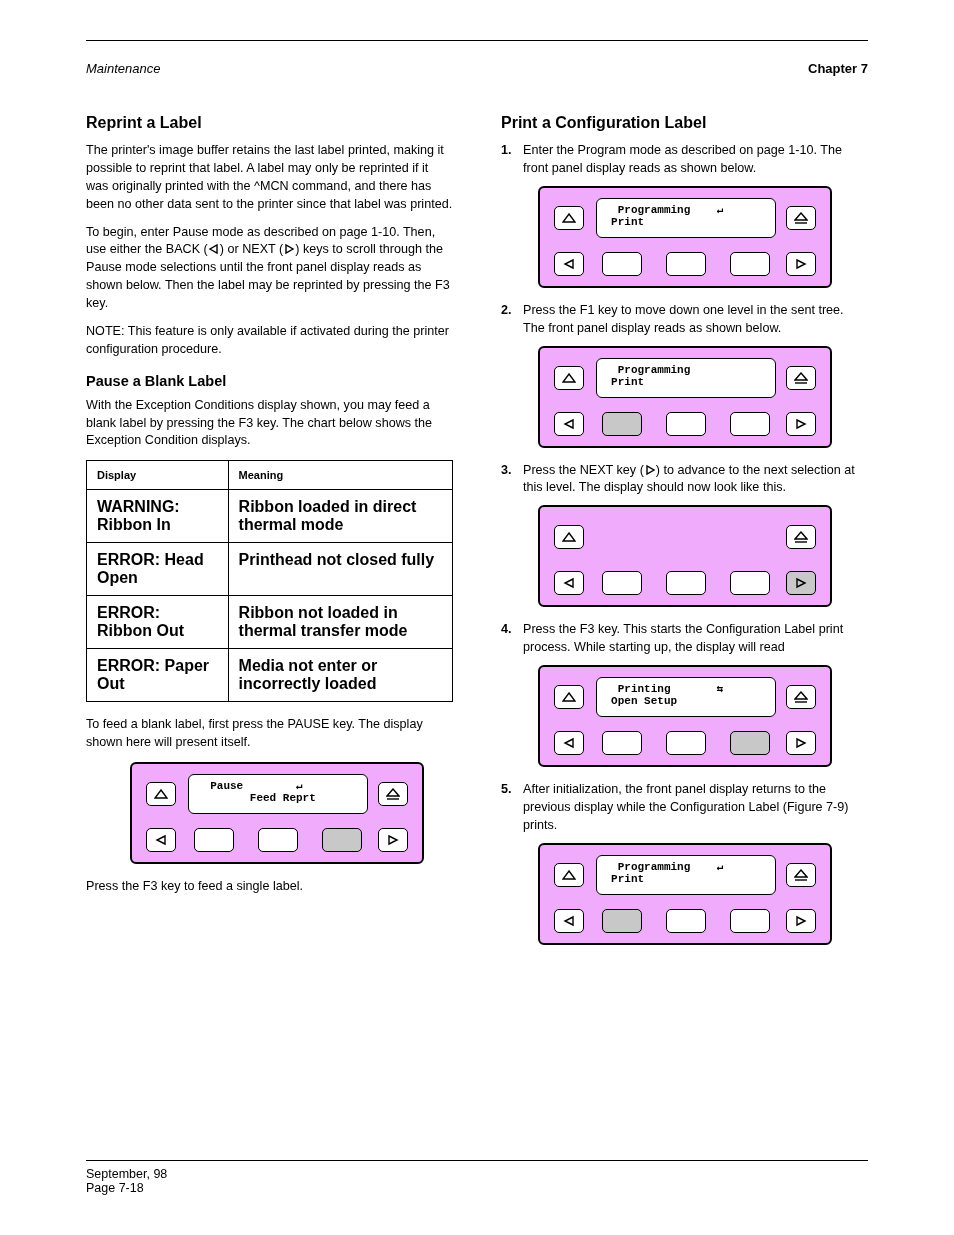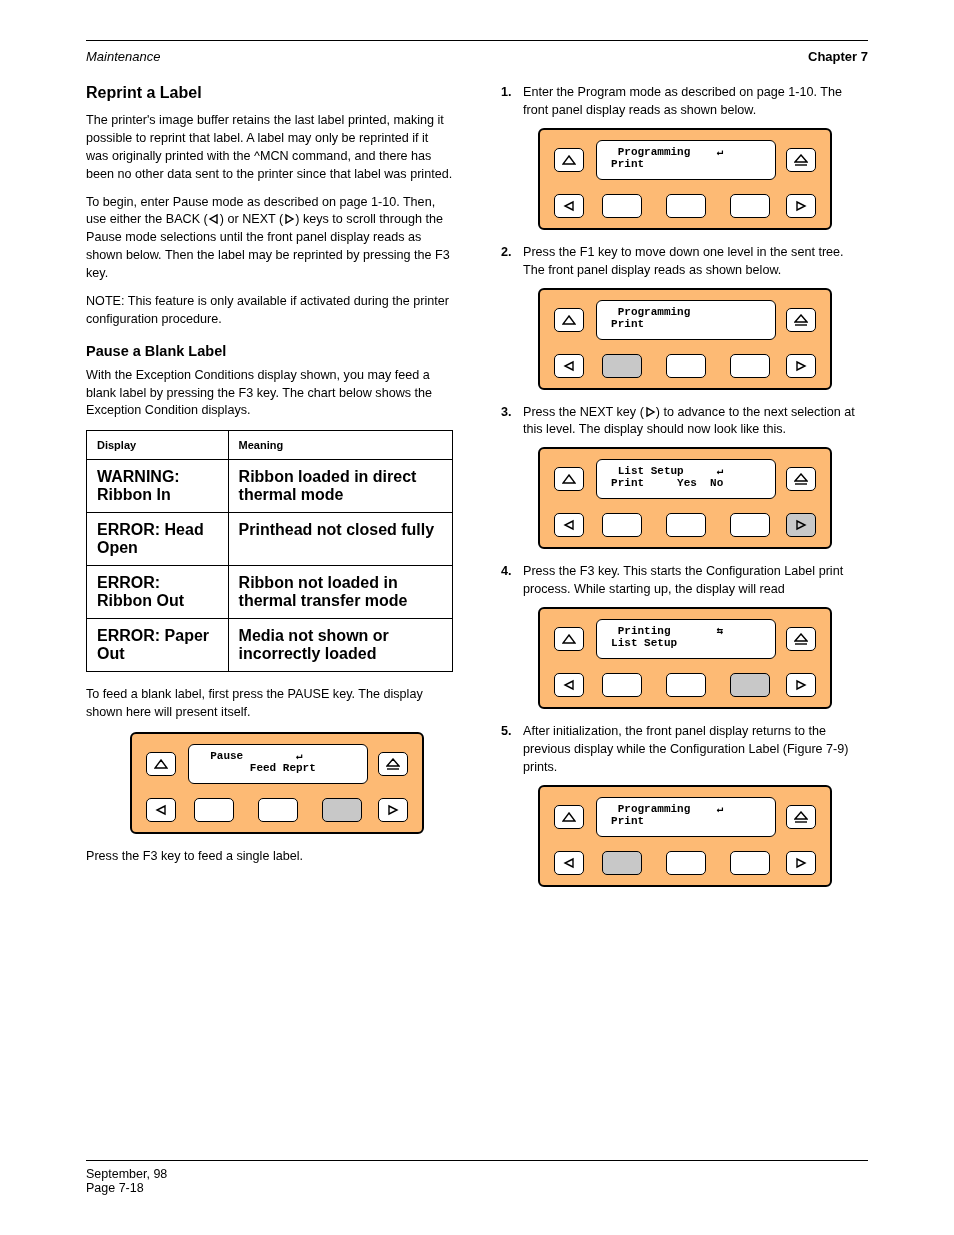--- a/index.html
+++ b/index.html
@@ -1,34 +1,34 @@
 <!DOCTYPE html>
 <html><head>
 <meta charset="utf-8">
 <style>
   * { box-sizing: border-box; margin: 0; padding: 0; }
   html, body { width: 954px; background: #fff; font-family: Arial, Helvetica, sans-serif; color: #000; }
   .page { width: 954px; height: 1235px; position: relative; padding: 40px 86px 30px 86px; }
   hr.rule { border: none; border-top: 1.4px solid #000; margin: 0; }
-  .header-row { display: flex; justify-content: space-between; font-size: 13px; font-style: italic; margin-top: 8px; }
+  .header-row { display: flex; justify-content: space-between; font-size: 13px; font-style: italic; margin-top: 20px; }
   .header-right { font-weight: bold; font-style: normal; }
-  .columns { display: flex; gap: 48px; margin-top: 20px; }
+  .columns { display: flex; gap: 48px; margin-top: 38px; }
   .col { width: 372px; }
   .col h2 { font-size: 16px; font-weight: bold; margin-bottom: 10px; }
   .col h3 { font-size: 14.5px; font-weight: bold; margin: 14px 0 8px 0; }
   .col p { font-size: 12.6px; line-height: 1.42; margin-bottom: 10px; }
   .inline-tri { display: inline-block; vertical-align: -2px; }
   .tbl { border-collapse: collapse; width: 100%; margin-top: 6px; margin-bottom: 14px; }
   .tbl td { border: 1.2px solid #000; font-size: 16px; padding: 8px 10px; vertical-align: top; font-weight: bold; }
   .tbl .hdr { font-weight: bold; font-size: 11px; }
   .ol-step { font-size: 12.6px; line-height: 1.42; margin-bottom: 8px; padding-left: 22px; position: relative; }
   .ol-step .n { position: absolute; left: 0; font-weight: bold; }
   .panel-wrap { margin: 8px 0 14px 0; display:flex; justify-content:center; }
   .panel-wrap.left-indent { padding-left: 44px; justify-content: flex-start; }
-  .panel { border: 2.2px solid #000; border-radius: 6px; width: 294px; height: 102px; position: relative; background: #fdba74; }
+  .panel { border: 2.2px solid #000; border-radius: 6px; width: 294px; height: 102px; position: relative; background: #f0abfc; }
   .lcd { position: absolute; top: 10px; left: 56px; width: 180px; height: 40px; border: 1.6px solid #000; border-radius: 6px; background: #fff; font-family: "Courier New", monospace; font-size: 11px; line-height: 1.1; padding: 5px 8px; white-space: pre; font-weight: bold; overflow: hidden; }
   .btn { position: absolute; width: 30px; height: 24px; border: 1.6px solid #000; border-radius: 5px; background: #fff; display: flex; align-items: center; justify-content: center; }
   .btn.pressed { background: #c8c8c8; }
   .fk { position: absolute; width: 40px; height: 24px; border: 1.6px solid #000; border-radius: 5px; background: #fff; display:flex; align-items:center; justify-content:center; font-family:"Courier New",monospace; font-size:10px; font-weight:bold; }
   .fk.pressed { background: #c8c8c8; }
   .btn.up    { top: 18px; left: 14px; }
   .btn.ej    { top: 18px; right: 14px; }
   .btn.left  { top: 64px; left: 14px; }
   .btn.right { top: 64px; right: 14px; }
   .fk.f1 { top: 64px; left: 62px; }
@@ -79,21 +79,21 @@
         <tr>
           <td>ERROR: Head Open</td>
           <td>Printhead not closed fully</td>
         </tr>
         <tr>
           <td>ERROR: Ribbon Out</td>
           <td>Ribbon not loaded in thermal transfer mode</td>
         </tr>
         <tr>
           <td>ERROR: Paper Out</td>
-          <td>Media not shown or incorrectly loaded</td>
+          <td>Media not enter or incorrectly loaded</td>
         </tr>
       </tbody>
         </table>
 
       <p>To feed a blank label, first press the PAUSE key. The display shown here will present itself.</p>
 
       <div class="panel-wrap left-indent">
         <div class="panel">
           <div class="lcd">  Pause        ↵
         Feed Reprt</div>
@@ -121,20 +121,21 @@
           <div class="fk f1"></div>
           <div class="fk f2"></div>
           <div class="fk f3 pressed"></div>
         </div>
       </div>
 
       <p>Press the F3 key to feed a single label.</p>
     </div>
 
     <div class="col">
+      <h2>Print a Configuration Label</h2>
 
       <div class="ol-step">
         <span class="n">1.</span>
         <span>Enter the Program mode as described on page 1-10. The front panel display reads as shown below.</span>
       </div>
       <div class="panel-wrap">
         <div class="panel">
           <div class="lcd">  Programming    ↵
  Print            </div>
           <div class="btn up">
@@ -200,22 +201,20 @@
       </div>
 
       <div class="ol-step">
         <span class="n">3.</span>
         <span>Press the NEXT key (</span><svg class="inline-tri" width="12" height="12" viewBox="0 0 12 12">
             <polygon points="3,2 3,10 10,6" fill="none" stroke="#000" stroke-width="1.4"></polygon>
           </svg><span>) to advance to the next selection at this level. The display should now look like this.</span>
       </div>
       <div class="panel-wrap">
         <div class="panel">
-          <div class="lcd">  List Setup     ↵
- Print     Yes  No</div>
           <div class="btn up">
               <svg width="14" height="10">
                 <polygon points="7,1 13,9 1,9" fill="none" stroke="#000" stroke-width="1.4"></polygon>
               </svg>
             </div>
           <div class="btn ej">
               <svg width="14" height="12">
                 <polygon points="7,1 13,8 1,8" fill="none" stroke="#000" stroke-width="1.4"></polygon>
                 <line x1="1" y1="11" x2="13" y2="11" stroke="#000" stroke-width="1.4"></line>
               </svg>
@@ -236,21 +235,21 @@
         </div>
       </div>
 
       <div class="ol-step">
         <span class="n">4.</span>
         <span>Press the F3 key. This starts the Configuration Label print process. While starting up, the display will read</span>
       </div>
       <div class="panel-wrap">
         <div class="panel">
           <div class="lcd">  Printing       ⇆
- List Setup       </div>
+ Open Setup       </div>
           <div class="btn up">
               <svg width="14" height="10">
                 <polygon points="7,1 13,9 1,9" fill="none" stroke="#000" stroke-width="1.4"></polygon>
               </svg>
             </div>
           <div class="btn ej">
               <svg width="14" height="12">
                 <polygon points="7,1 13,8 1,8" fill="none" stroke="#000" stroke-width="1.4"></polygon>
                 <line x1="1" y1="11" x2="13" y2="11" stroke="#000" stroke-width="1.4"></line>
               </svg>

